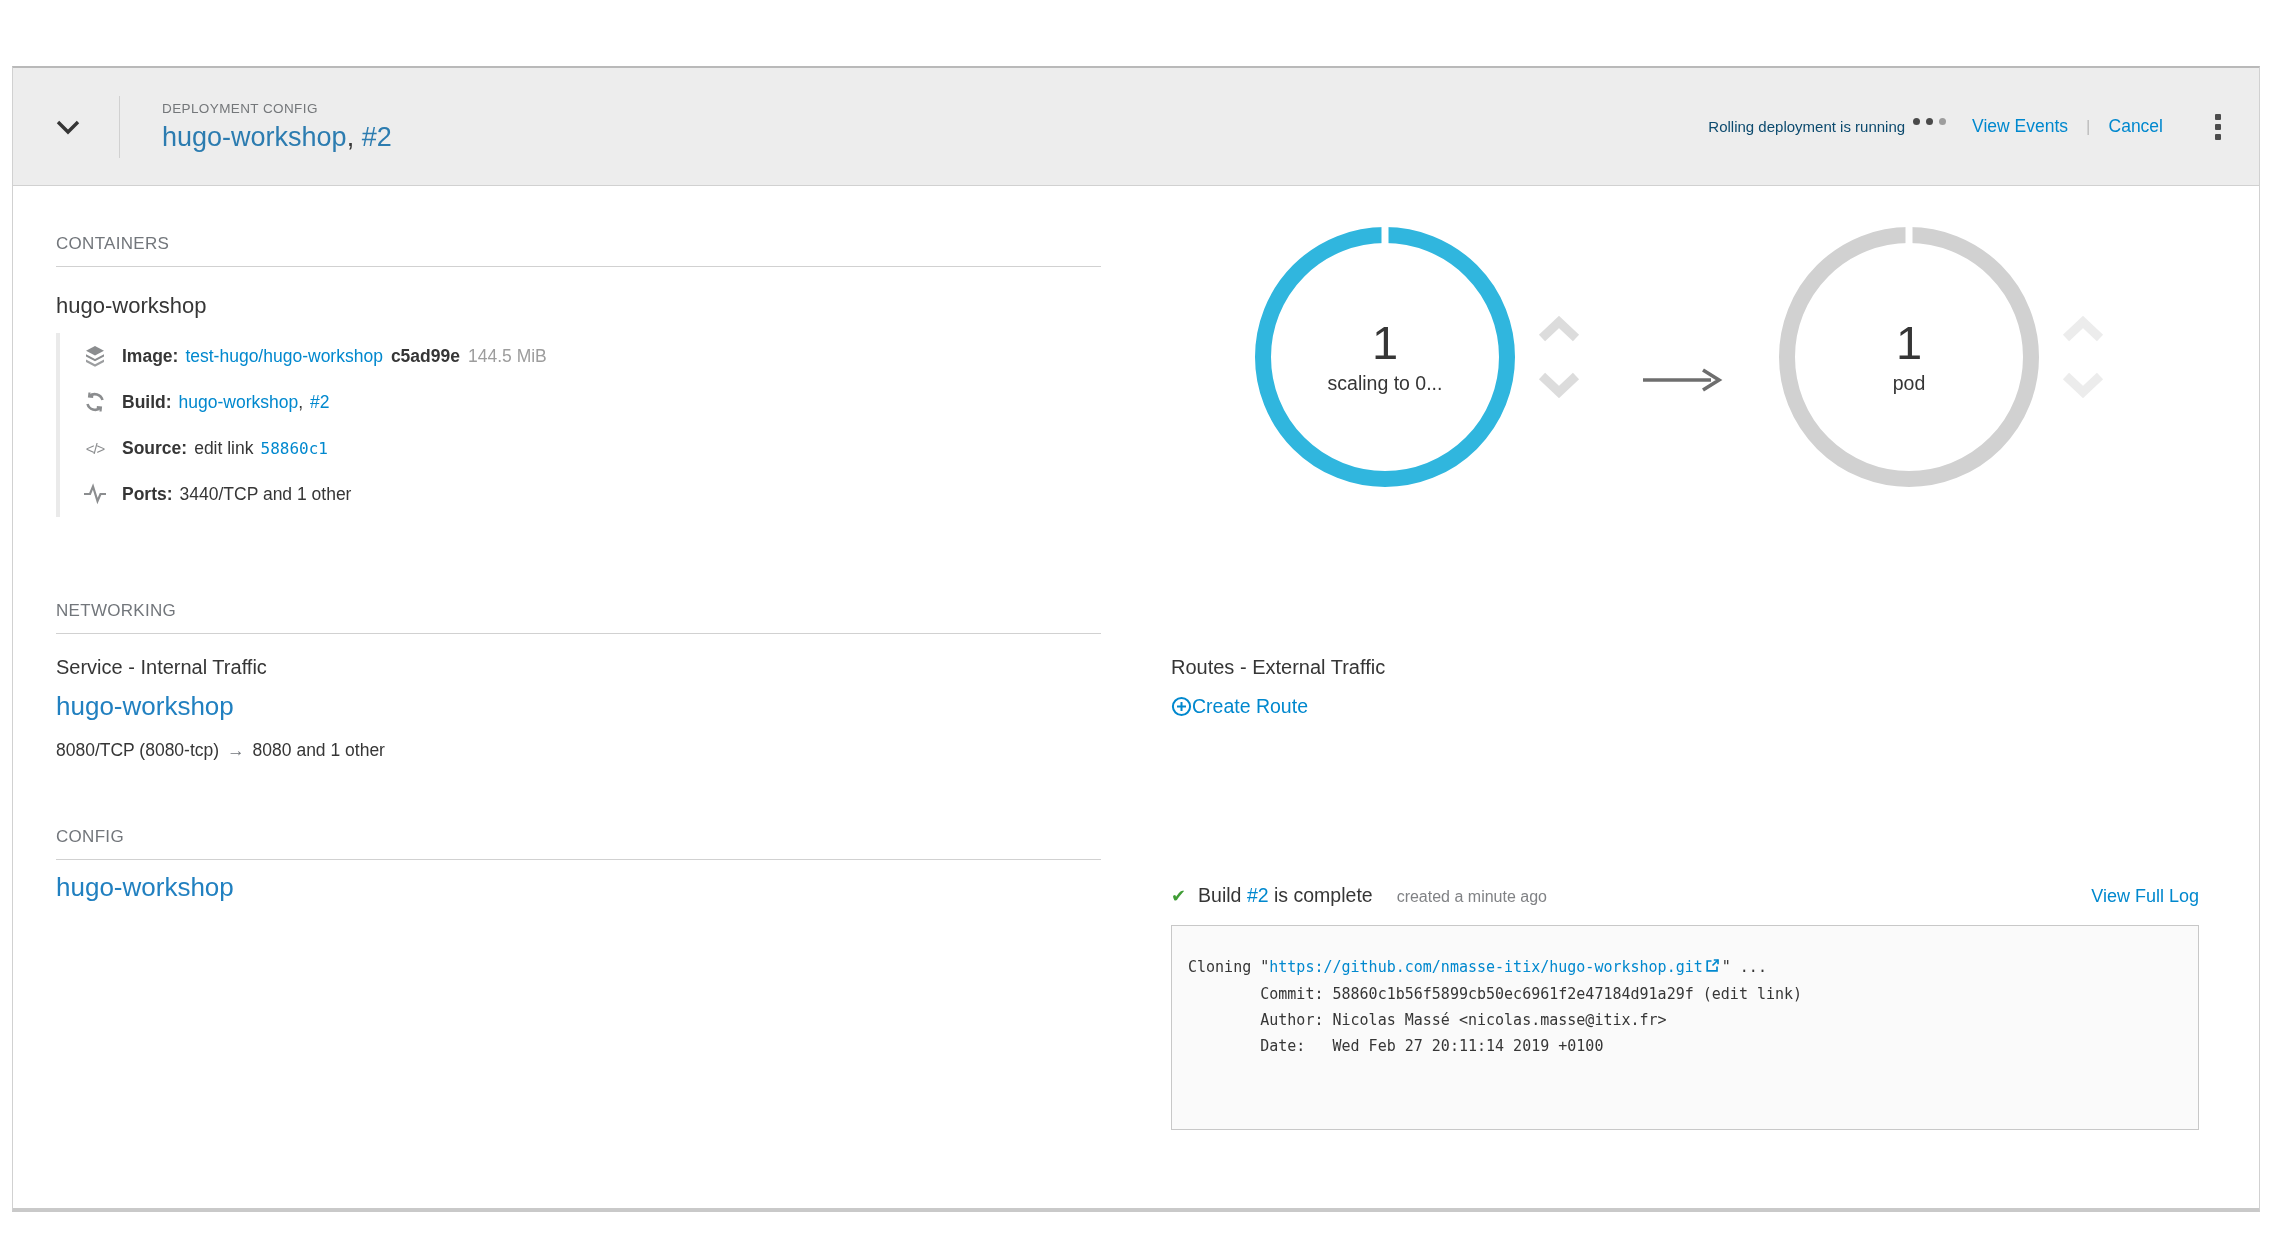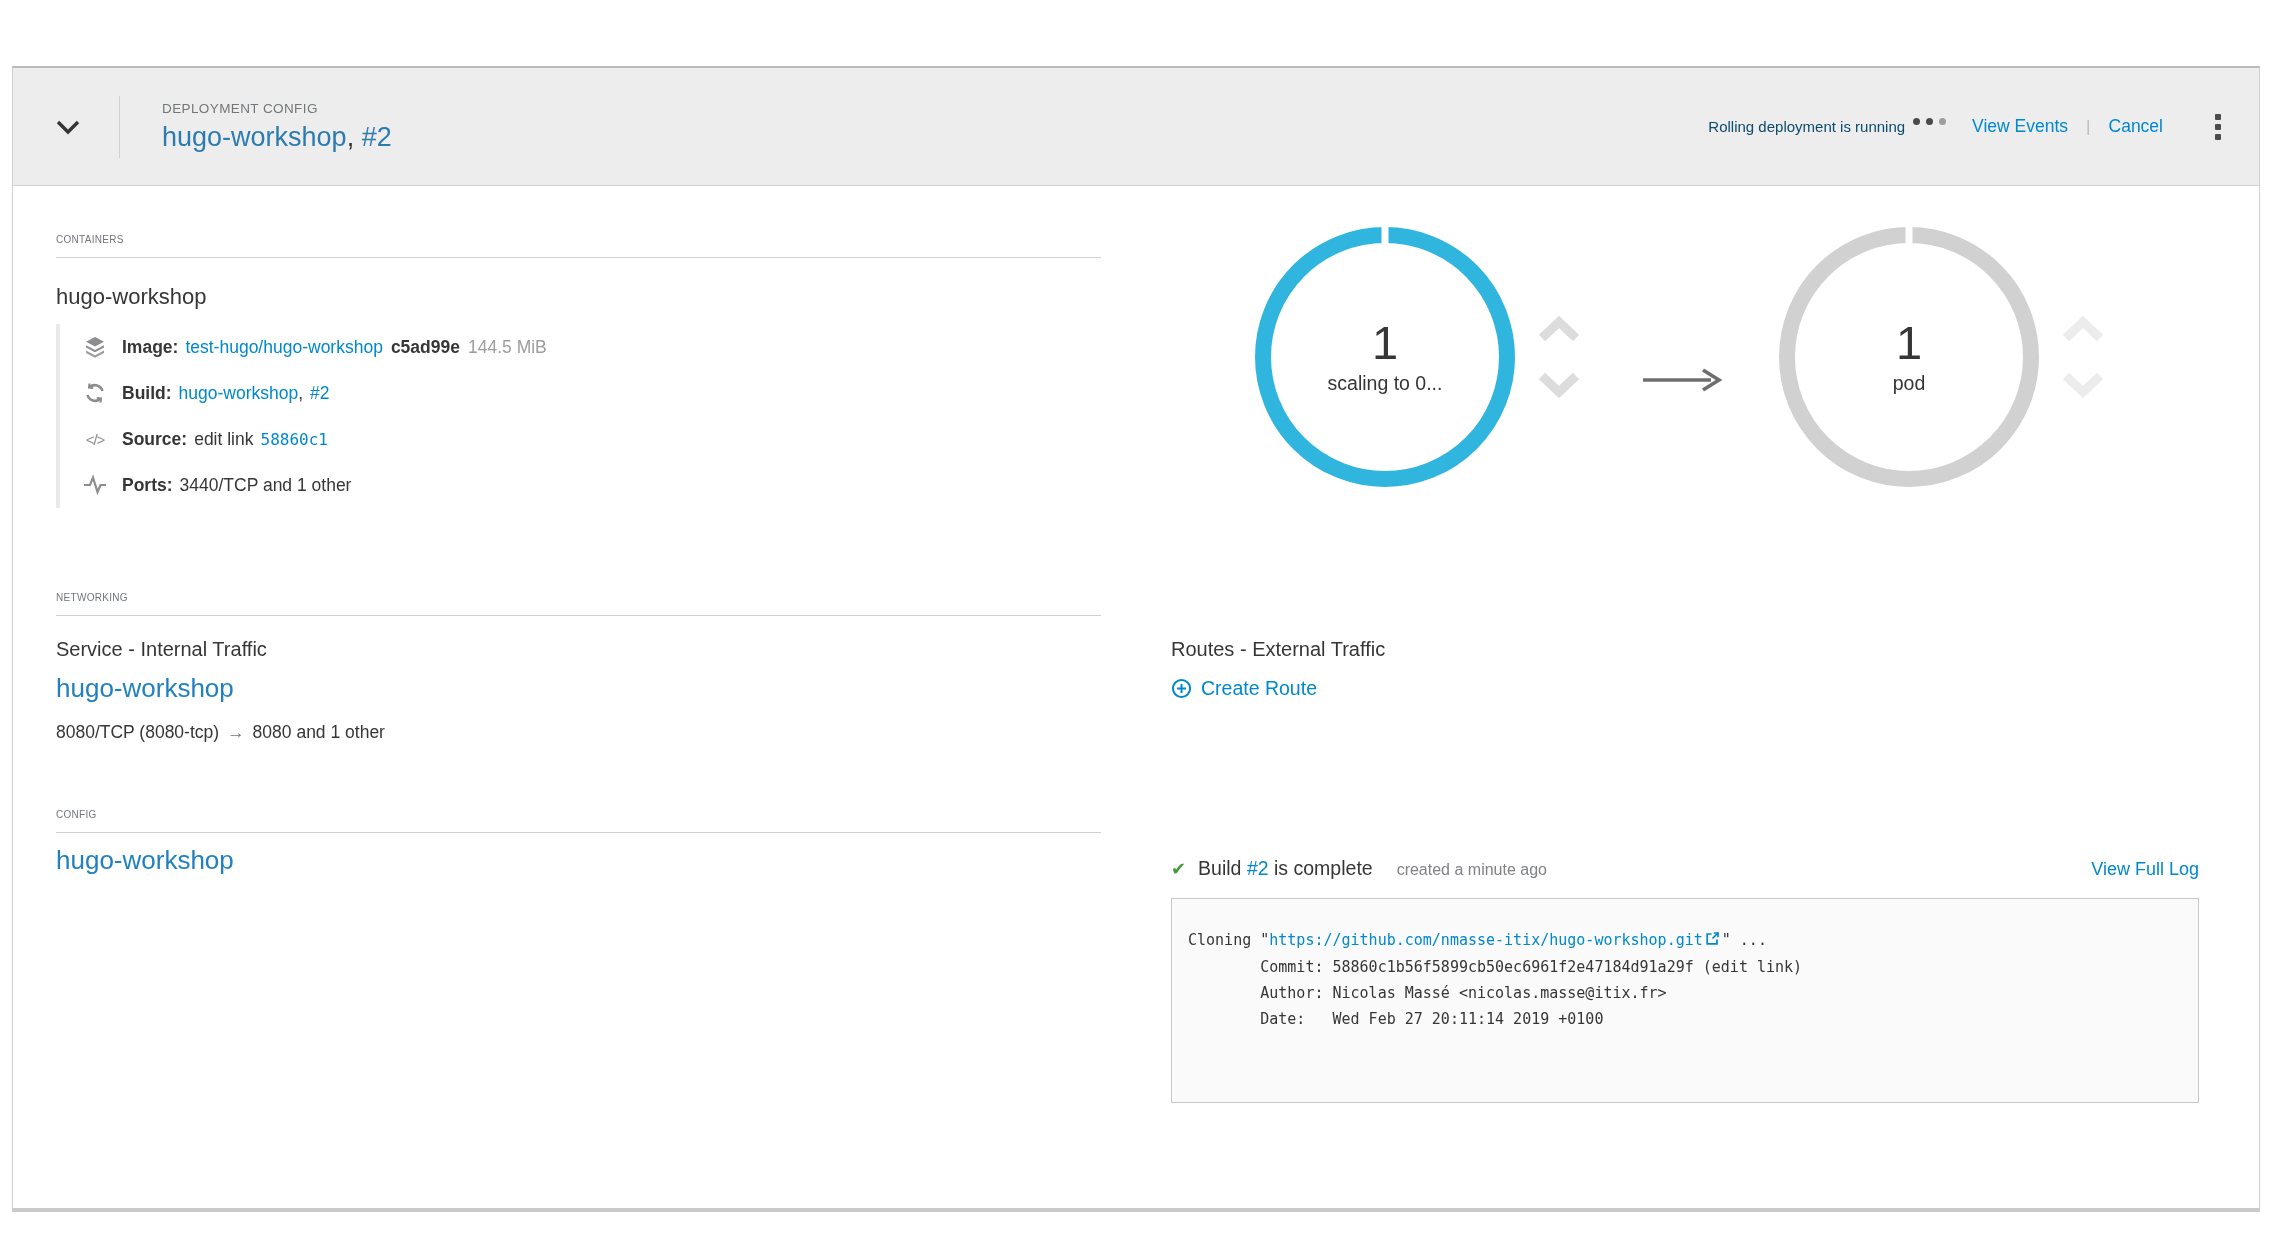--- a/index.html
+++ b/index.html
@@ -33,21 +33,21 @@
   .run-dots i { width:7px; height:7px; border-radius:50%; background:#4a4a4a; display:inline-block; }
   .run-dots i:last-child { background:#9d9d9d; }
   .hdr-link { font-size:17.5px; color:#0088ce; text-decoration:none; cursor:pointer; }
   .hdr-pipe { color:#bcbcbc; margin:0 18px; font-size:17px; }
   .hdr-status { margin-right:26px; }
   .kebab { margin-left:46px; background:none; border:none; cursor:pointer; display:flex; flex-direction:column; gap:4px; padding:6px; }
   .kebab i { width:6px; height:6px; background:#4d4d4d; border-radius:1px; }
   
   .card-body { position:relative; padding:48px 60px 0 43px; height:calc(100% - 118px); }
   .section-label {
-    font-size:10px; color:#72767b; letter-spacing:.3px;
+    font-size:17px; color:#72767b; letter-spacing:.3px;
     padding-bottom:12px; border-bottom:1px solid #d1d1d1; width:1045px;
   }
   .container-name { font-size:22px; color:#363636; margin:26px 0 14px; }
   .container-details { border-left:4px solid #eaeaea; padding-left:22px; margin-top:14px; }
   .detail-row { display:flex; align-items:center; height:46px; font-size:17.5px; }
   .detail-icon { width:26px; display:flex; justify-content:center; margin-right:14px; color:#8b8d8f; flex:none; }
   .code-glyph { font-size:15px; color:#8b8d8f; letter-spacing:-1px; }
   .detail-row b { font-weight:700; margin-right:7px; }
   .detail-row a { color:#0088ce; text-decoration:none; }
   .img-hash { font-weight:700; margin-left:8px; }
@@ -69,21 +69,21 @@
   .stepper.second { margin-left:20px; }
   
   .two-col { display:flex; }
   .col-left { width:1090px; flex:none; }
   .col-right { flex:1;margin-left:25px; }
   .net-section { margin-top:84px; }
   .sub-title { font-size:20px; color:#363636; margin-top:22px; }
   .big-link { font-size:26px; color:#2180c0; text-decoration:none; display:inline-block; margin-top:12px; }
   .ports-line { font-size:17.5px; margin-top:18px; display:flex; align-items:center; }
   .gray-arrow { color:#72767b; margin:0 8px; }
-  .create-route { display:inline-flex; align-items:center; gap:9px; font-size:19.5px; color:#0088ce; text-decoration:none; margin-top:16px; cursor:pointer; }
+  .create-route { display:inline-flex; align-items:center; font-size:19.5px; color:#0088ce; text-decoration:none; margin-top:16px; cursor:pointer; }
   
   .builds-section { margin-top:66px; }
   .build-status-row { display:flex; align-items:baseline; margin-top:24px; }
   .check { color:#3f9c35; font-size:18px; margin-right:12px; }
   .build-status { font-size:19.5px; color:#363636; }
   .build-status a { color:#0088ce; text-decoration:none; }
   .created-ago { font-size:16px; color:#808285; margin-left:24px; }
   .status-spacer { flex:1; }
   .view-log { font-size:18px; color:#0088ce; text-decoration:none; }
   .log-box {

